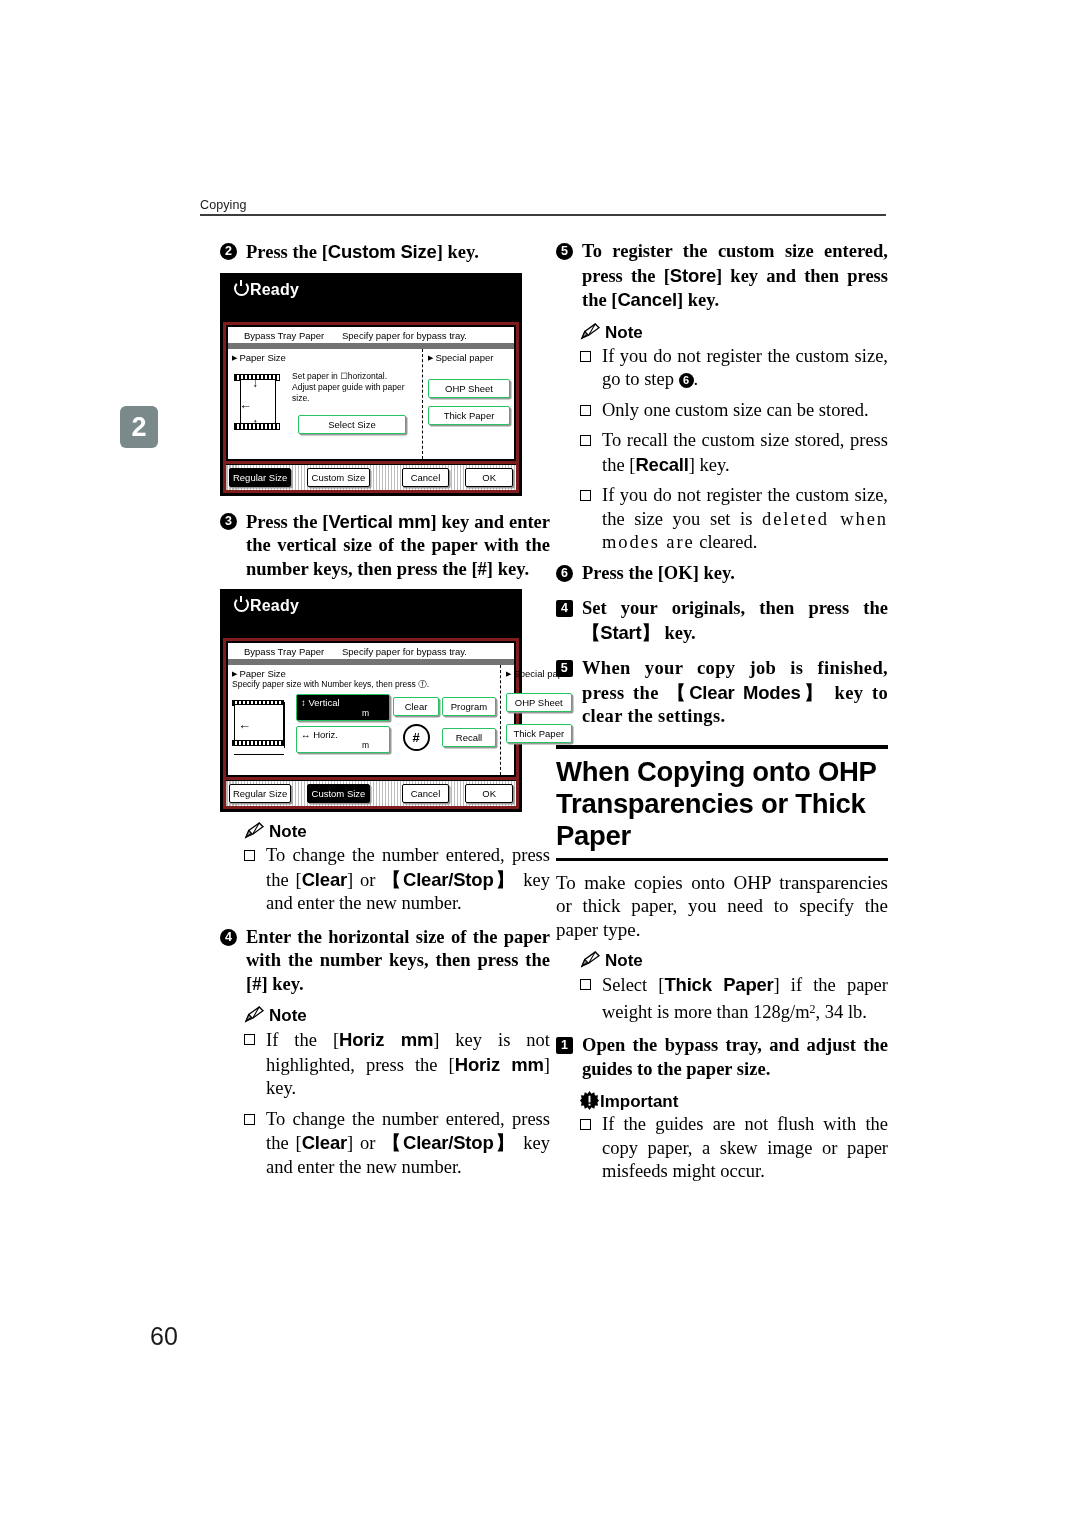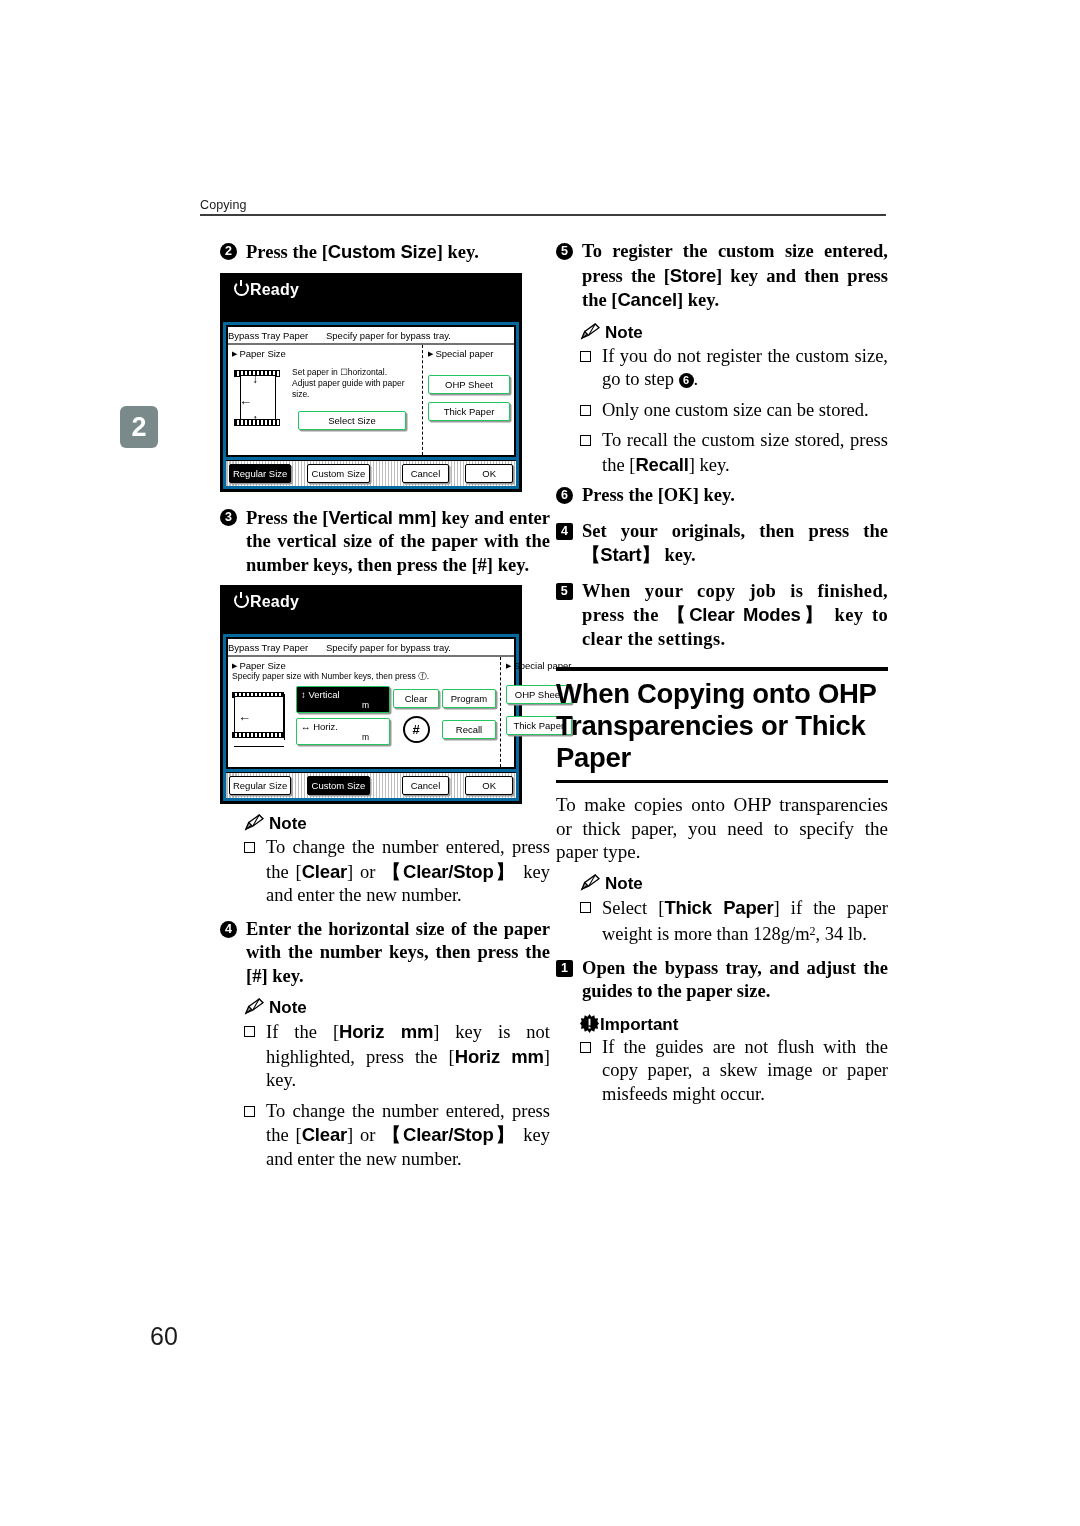--- a/index.html
+++ b/index.html
@@ -218,21 +218,21 @@
     text-align: justify;
     text-justify: inter-word;
     margin: 0 0 6px 0;
   }
 
   sup.sup { font-size: 12px; vertical-align: 5px; }
 
   
   .lcd {
     position: relative;
-    background: #0369a1;
+    background: #7f1d1d;
     border: 3px solid #000;
     box-sizing: border-box;
     width: 302px;
     font-family: "Liberation Sans", sans-serif;
     color: #000;
     margin: 8px 0 8px 0;
   }
   .lcd-header {
     background: #000;
     color: #fff;
@@ -269,22 +269,22 @@
   .lcd-body {
     border: 2px solid #000;
     margin: 3px;
     padding: 0;
     position: relative;
     background: #fff;
   }
   .lcd-titlebar {
     display: flex;
     font-size: 9.5px;
-    padding: 3px 4px 2px 0;
-    border-bottom: 2px solid #737373;
+    padding: 3px 4px 2px 16px;
+    border-bottom: 6px solid #737373;
   }
   .lcd-titlebar .t1 { width: 98px; }
   .lcd-titlebar .t2 { flex: 1; }
 
   .lcd-main {
     display: flex;
     min-height: 110px;
     position: relative;
   }
   .lcd-left {
@@ -638,20 +638,24 @@
       <span>If you do not register the custom size, go to step </span><span class="ref-circle">6</span><span>.</span>
     </div>
     <div class="note-item">
       <span class="sq"></span>
       <span>Only one custom size can be stored.</span>
     </div>
     <div class="note-item">
       <span class="sq"></span>
       <span>To recall the custom size stored, press the [</span><span class="k">Recall</span><span>] key.</span>
     </div>
+    <div class="note-item">
+      <span class="sq"></span>
+      <span>If you do not register the custom size, the size you set is </span><span style="letter-spacing:1.9px;">deleted when modes are</span><span> cleared.</span>
+    </div>
 
     <div class="step step-sub" style="margin-top:6px;">
       <span class="bullet-circle">6</span>
       <span>Press the [OK] key.</span>
     </div>
 
     <div class="step step-main" style="margin-top:12px;">
       <span class="bullet-square">4</span>
       <span>Set your originals, then press the </span><span class="k">【Start】</span><span> key.</span>
     </div>

